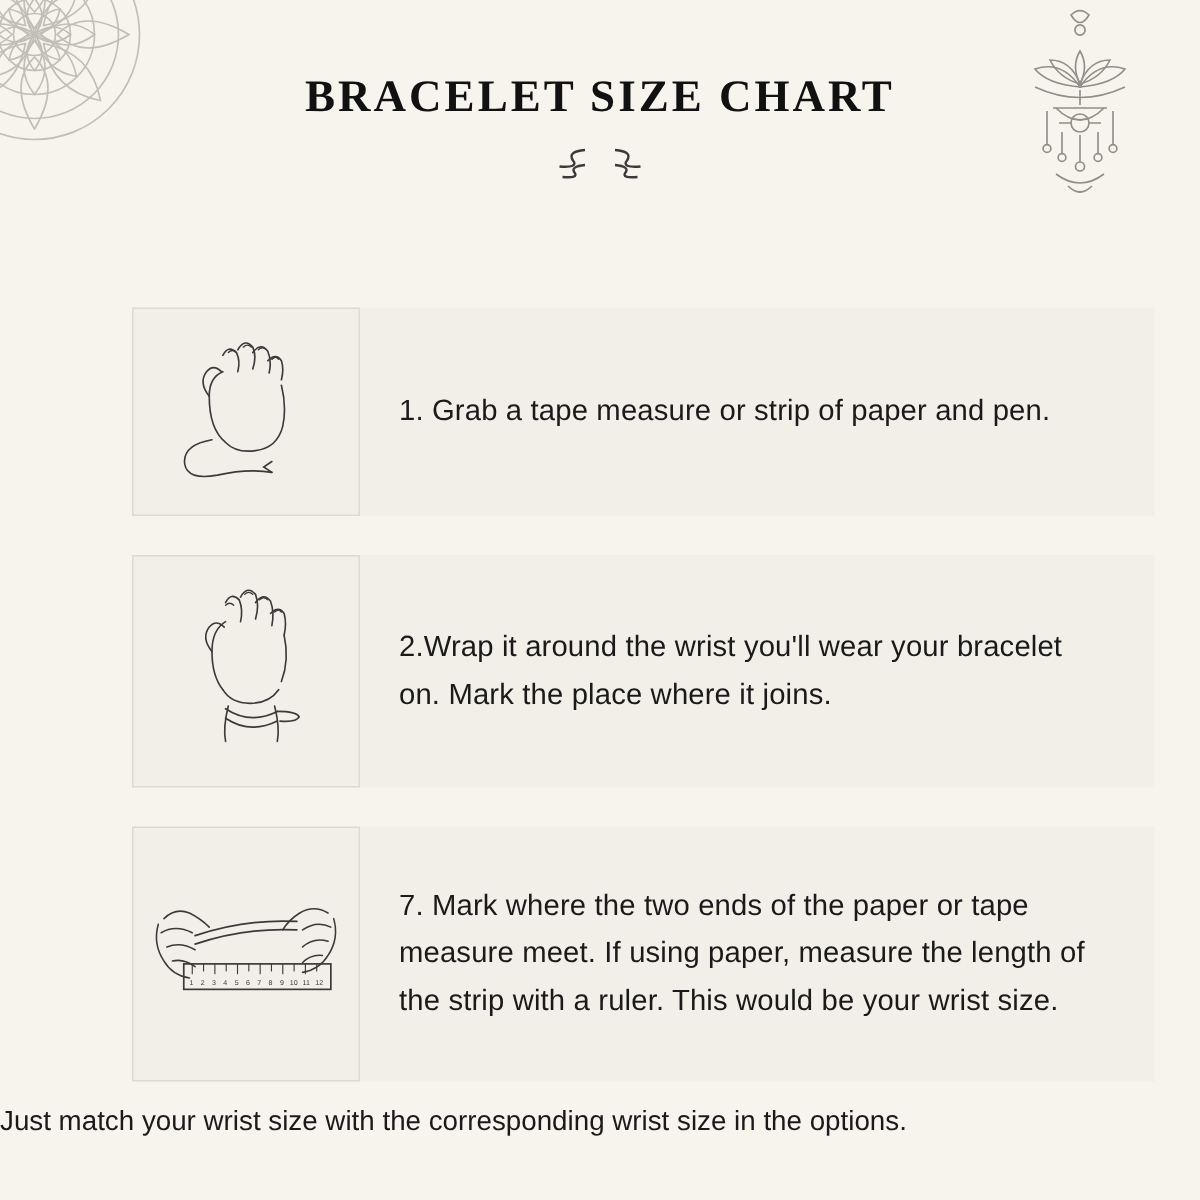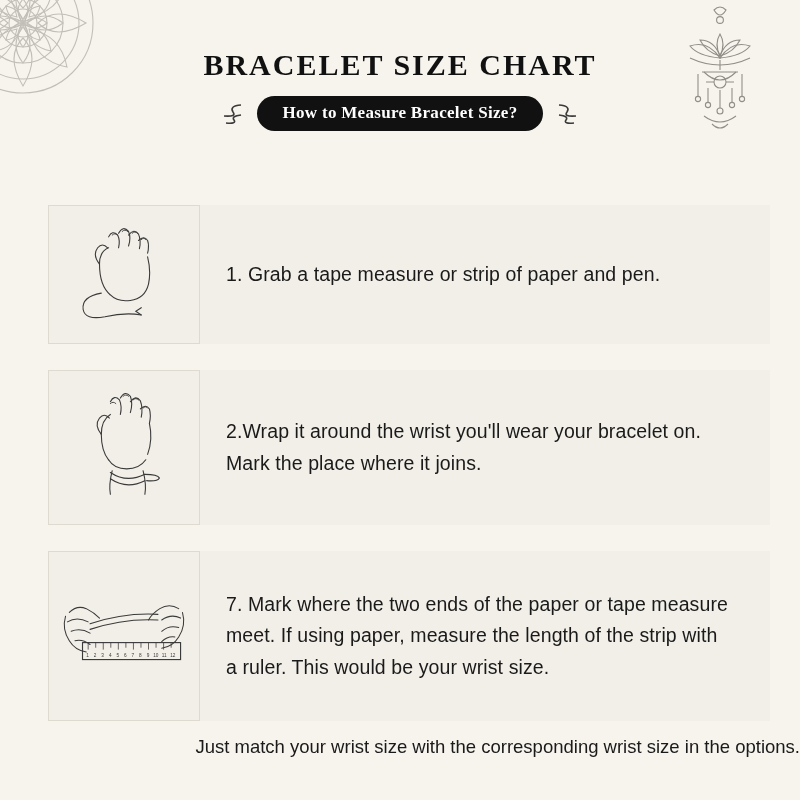--- a/index.html
+++ b/index.html
@@ -79,20 +79,21 @@
     position: absolute;
     top: 205px;
     left: 0;
     width: 800px;
   }
   .step {
     display: flex;
     align-items: flex-start;
     margin-bottom: 26px;
     padding-left: 48px;
+    margin-left: 40px;
   }
   .step-img {
     width: 152px;
     min-width: 152px;
     background: #f2efe8;
     border: 1px solid #dedacf;
     box-sizing: border-box;
     display: flex;
     align-items: center;
     justify-content: center;
@@ -114,21 +115,21 @@
   }
   .step-1 .step-img, .step-1 .step-body { height: 139px; }
   .step-2 .step-img, .step-2 .step-body { height: 155px; }
   .step-3 .step-img, .step-3 .step-body { height: 170px; }
 
   .footer-note {
     position: absolute;
     bottom: 42px;
     left: 0;
     width: 800px;
-    text-align: right;
+    text-align: left;
     font-size: 18.5px;
     color: #1a1a1a;
   }
 
   svg { display: block; }
 </style>
 </head>
 <body>
 
 <div class="corner-mandala">
@@ -213,21 +214,20 @@
   <h1 class="title">BRACELET SIZE CHART</h1>
   <div class="sub-row">
     <span class="squiggle">
       <svg viewBox="0 0 26 26" width="26" height="26">
         <g fill="none" stroke="#1a1a1a" stroke-width="1.6">
           <path d="M22 4 q-12 1 -8 7 q4 5 -9 4"></path>
           <path d="M22 14 q-10 1 -7 5 q3 4 -8 3"></path>
         </g>
       </svg>
     </span>
-    <span class="pill">How to Measure Bracelet Size?</span>
     <span class="squiggle">
       <svg viewBox="0 0 26 26" width="26" height="26">
         <g fill="none" stroke="#1a1a1a" stroke-width="1.6">
           <path d="M4 4 q12 1 8 7 q-4 5 9 4"></path>
           <path d="M4 14 q10 1 7 5 q-3 4 8 3"></path>
         </g>
       </svg>
     </span>
   </div>
 </div>

